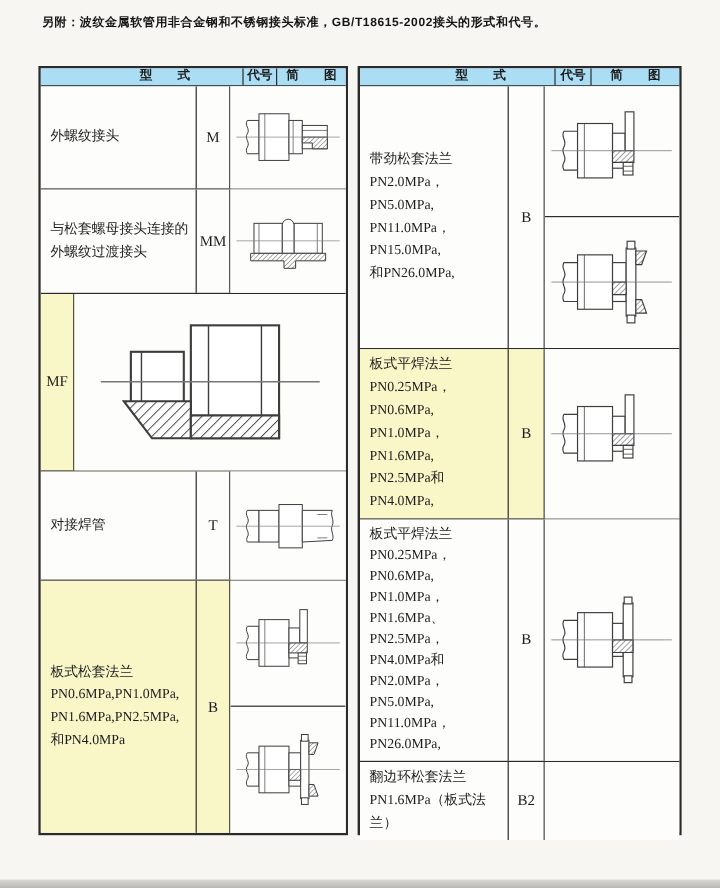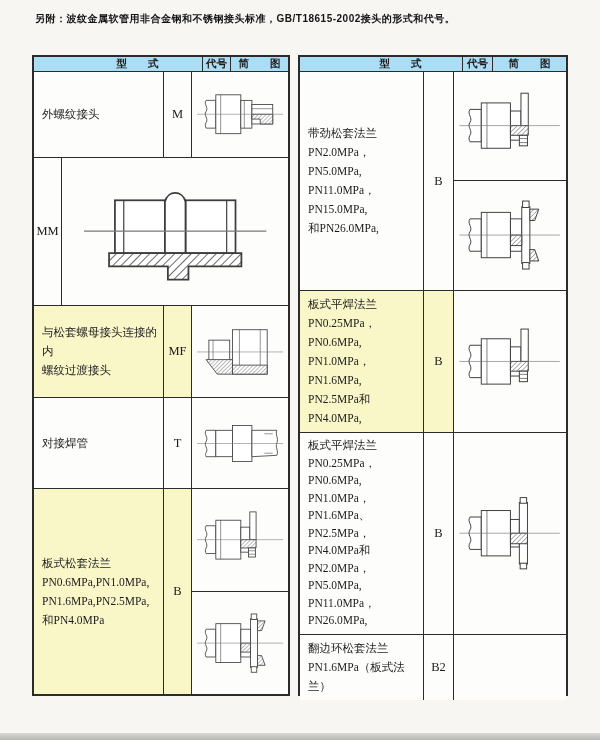--- a/index.html
+++ b/index.html
@@ -185,31 +185,31 @@
       <div class="cell code">M</div>
       <div class="cell diag">
         <svg class="d" viewBox="0 0 130 90" preserveAspectRatio="xMidYMid meet">
             <use href="#sym-m"></use>
           </svg>
       </div>
     </div>
 
 
     <div class="row" style="flex:0 0 87px;">
+      <div class="cell type">与松套螺母接头连接的
+外螺纹过渡接头</div>
       <div class="cell code">MM</div>
       <div class="cell diag">
         <svg class="d" viewBox="0 0 130 90" preserveAspectRatio="xMidYMid meet">
             <use href="#sym-mm"></use>
           </svg>
       </div>
     </div>
 
     <div class="row hl" style="flex:0 0 92px;">
-      <div class="cell type">与松套螺母接头连接的内
-螺纹过渡接头</div>
       <div class="cell code">MF</div>
       <div class="cell diag">
         <svg class="d" viewBox="0 0 130 90" preserveAspectRatio="xMidYMid meet">
             <use href="#sym-mf"></use>
           </svg>
       </div>
     </div>
 
     <div class="row" style="flex:0 0 91px;">
       <div class="cell type">对接焊管</div>

